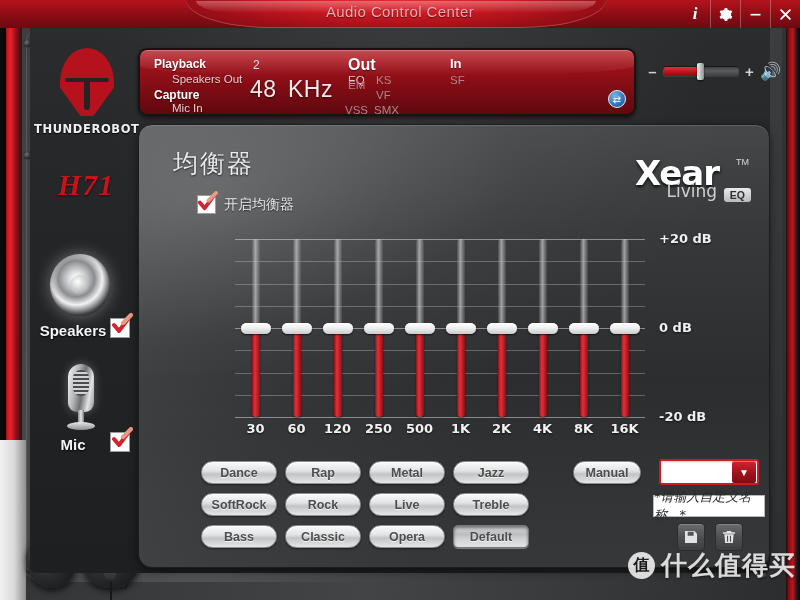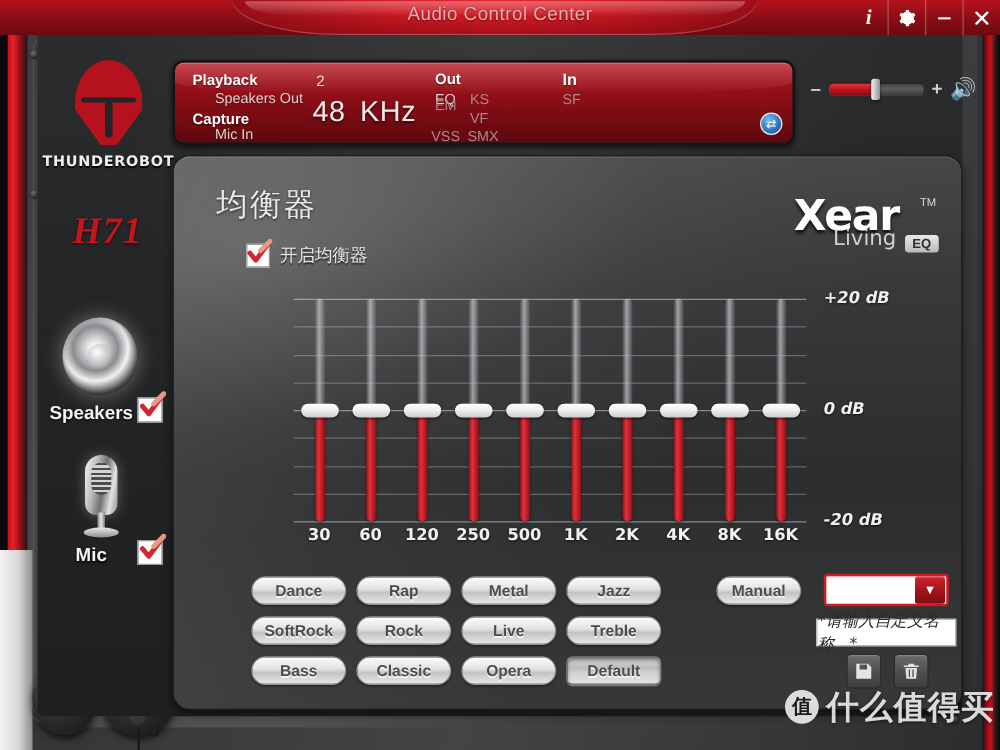--- a/index.html
+++ b/index.html
@@ -278,21 +278,21 @@
     background: linear-gradient(90deg,#8f1118,#e0323b 36%, #c8202a 62%, #8a1017);
     box-shadow: 0 1px 2px rgba(0,0,0,.5);
   }
   .sl-knob {
     position:absolute; left: 0; width: 30px; height: 11px; border-radius: 6px;
     background: linear-gradient(180deg,#ffffff 0%, #f0f0f1 45%, #c9cacc 100%);
     box-shadow: 0 1px 2px rgba(0,0,0,.65), inset 0 1px 0 #fff;
     cursor: pointer;
   }
   .eq-scale { position:absolute; left: 520px; top: 114px; width: 110px; height: 178px; }
-  .scale-lbl { position:absolute; font-size: 13px; font-weight:bold; color:#f0f0f1; text-shadow:0 1px 2px rgba(0,0,0,.7); white-space:nowrap; font-family:"DejaVu Sans", sans-serif;font-style:italic;}
+  .scale-lbl { position:absolute; font-size: 13px; font-weight:bold; color:#f0f0f1; text-shadow:0 1px 2px rgba(0,0,0,.7); white-space:nowrap; font-family:"DejaVu Sans", sans-serif;}
   .freq-row { position:absolute; left: 96px; top: 296px; width: 410px; height: 18px; }
   .freq-lbl { position:absolute; width: 40px; text-align:center; font-size: 13px; font-weight:bold; color:#f1f1f2;
     text-shadow: 0 1px 2px rgba(0,0,0,.7); font-family:"DejaVu Sans", sans-serif; }
 
   
   .presets { position:absolute; left: 62px; top: 336px; width: 360px; }
   .prow { display:flex; gap: 8px; margin-bottom: 9px; }
   .pbtn {
     width: 76px; height: 23px; border-radius: 12px;
     background: linear-gradient(180deg,#fbfbfb 0%, #e2e3e4 42%, #c3c4c6 58%, #e6e7e8 100%);
@@ -457,21 +457,21 @@
   <div class="infobar">
     <div class="ib-col ib-strong" style="left:14px; top:7px;">Playback</div>
     <div class="ib-col ib-sub" style="left:32px; top:23px;">Speakers Out</div>
     <div class="ib-col ib-strong" style="left:14px; top:38px;">Capture</div>
     <div class="ib-col ib-sub" style="left:32px; top:52px;">Mic In</div>
 
     <div class="ib-col ib-num" style="left:113px; top:8px;">2</div>
     <div class="ib-col ib-rate" style="left:110px; top:26px;">48</div>
     <div class="ib-col ib-rate" style="left:148px; top:26px;">KHz</div>
 
-    <div class="ib-col ib-strong" style="left:208px; top:6px; font-size:12px;text-align:center;">Out</div>
+    <div class="ib-col ib-strong" style="left:208px; top:6px; font-size:16px;text-align:center;">Out</div>
     <div class="ib-col ib-sub" style="left:208px; top:24px;">EQ</div>
     <div class="ib-col ib-dim" style="left:236px; top:24px;">KS</div>
     <div class="ib-col ib-dim" style="left:208px; top:29px;">EM</div>
     <div class="ib-col ib-dim" style="left:236px; top:39px;">VF</div>
     <div class="ib-col ib-dim" style="left:205px; top:54px;">VSS</div>
     <div class="ib-col ib-dim" style="left:234px; top:54px;">SMX</div>
 
     <div class="ib-col ib-strong" style="left:310px; top:6px; font-size:13px;">In</div>
     <div class="ib-col ib-dim" style="left:310px; top:24px;">SF</div>
 

